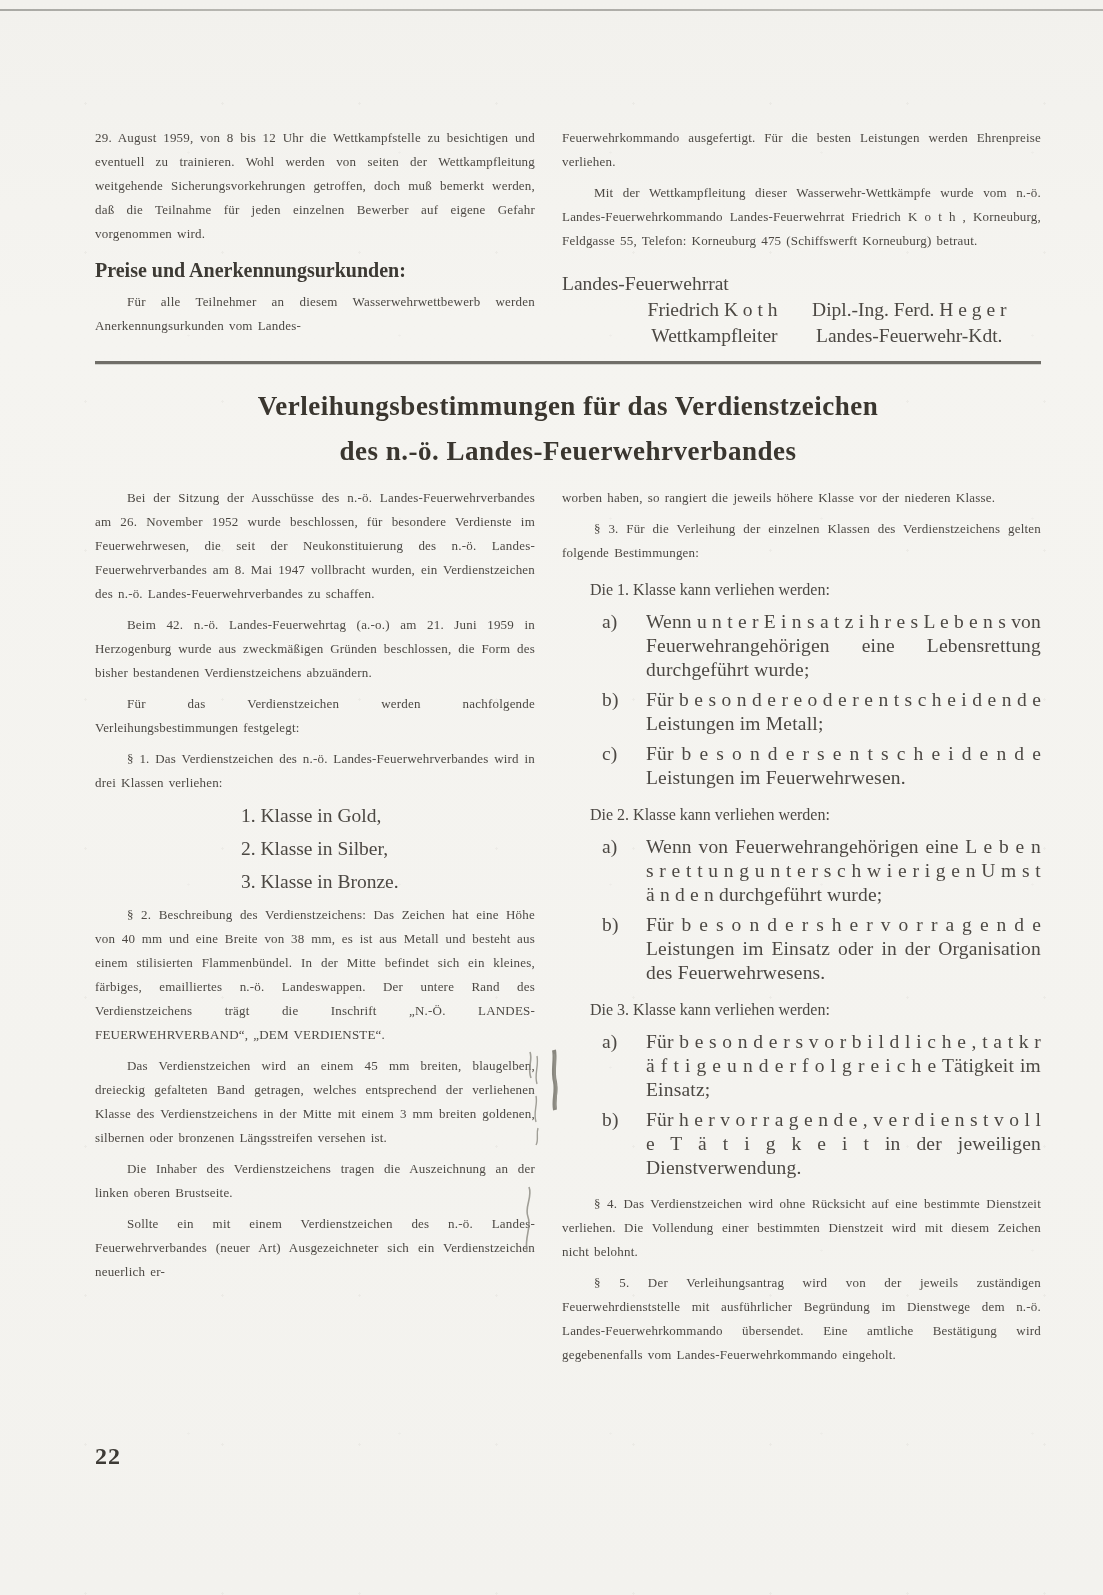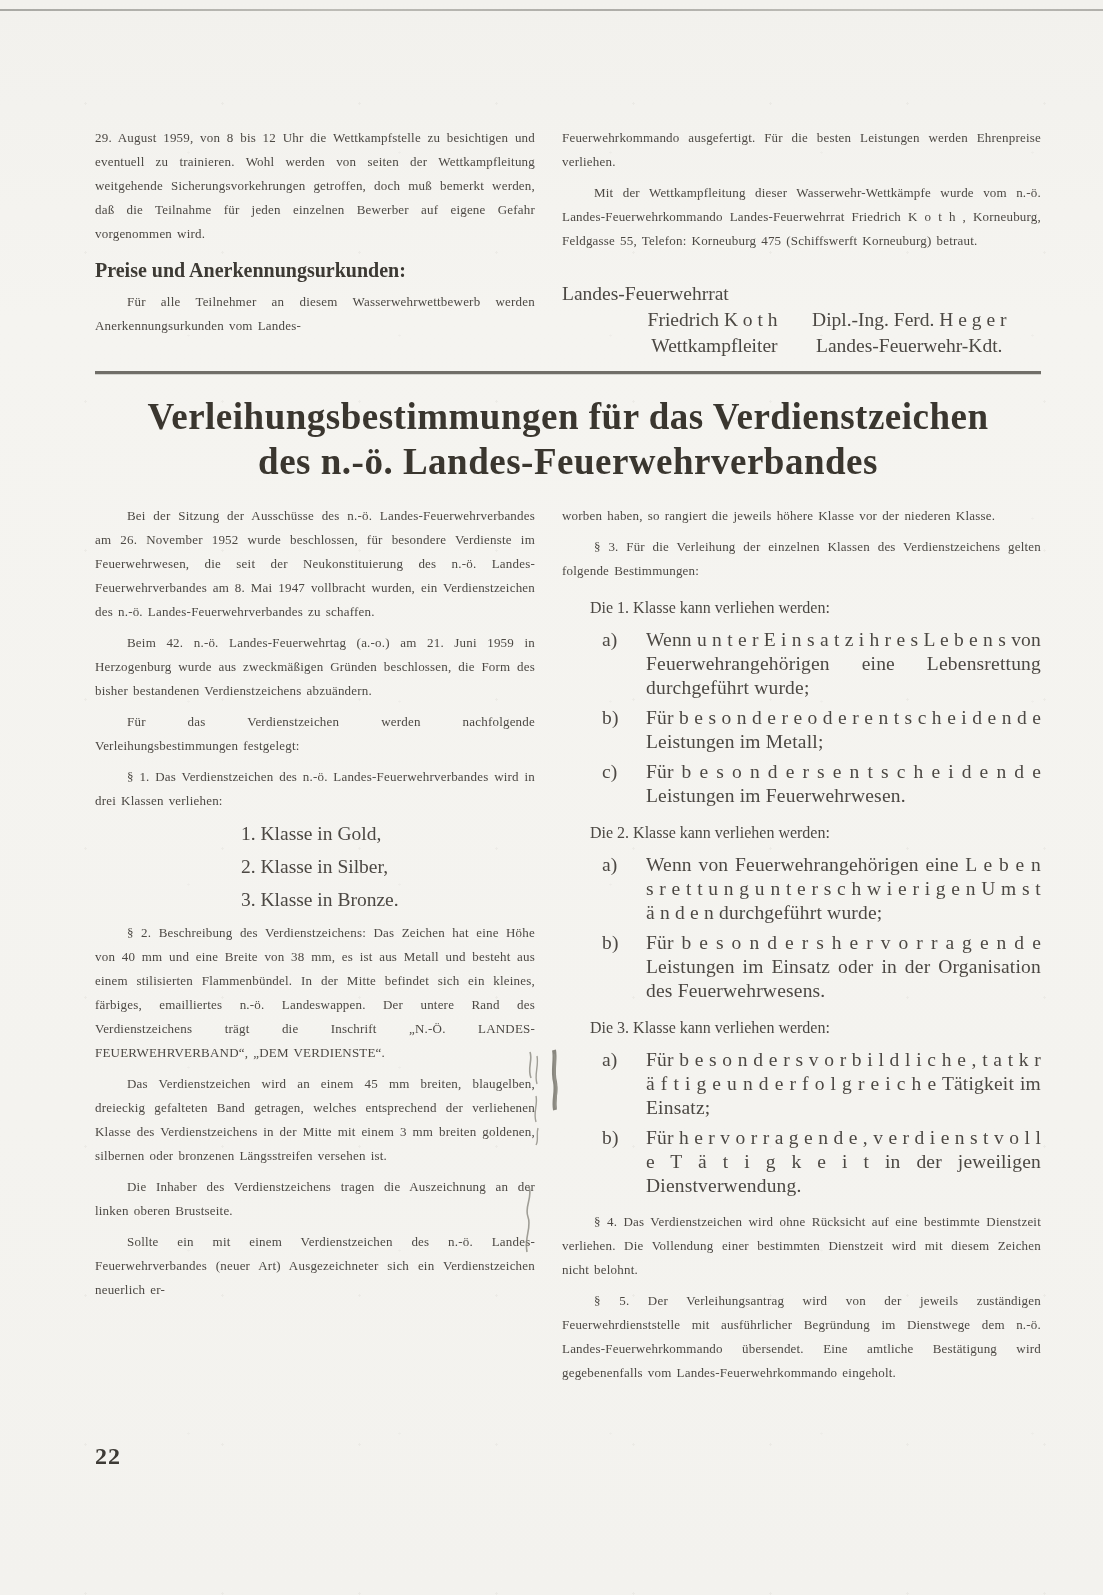--- a/index.html
+++ b/index.html
@@ -47,38 +47,38 @@
   p.indent { text-indent: 32px; }
   .subhead {
     margin: 12px 0 8px 0;
     font-size: 20px;
     line-height: 24px;
     font-weight: bold;
     color: #3d3a34;
   }
   .sig {
     display: flex;
-    margin-top: 28px;
+    margin-top: 18px;
     font-size: 19.5px;
     line-height: 26px;
   }
   .sig-left { width: 45%; }
   .sig-left .l2, .sig-left .l3 { text-align: right; }
   .sig-right { width: 55%; text-align: center; padding-top: 26px; }
 
   .rule {
     margin: 12px 0 0 0;
     width: 946px; height: 3px;
     background: #706e68;
     box-shadow: 0 1px 0 rgba(112,110,104,0.25);
   }
   h1.title {
-    margin: 20px 0 20px 0;
+    margin: 20px 0 12px 0;
     text-align: center;
-    font-size: 37px;
+    font-size: 27px;
     line-height: 45px;
     font-weight: bold;
     letter-spacing: 0.5px;
     color: #3a362f;
   }
   h1.title span { display: block; }
 
   .gold-list div {
     padding-left: 146px;
     font-size: 19.5px;

